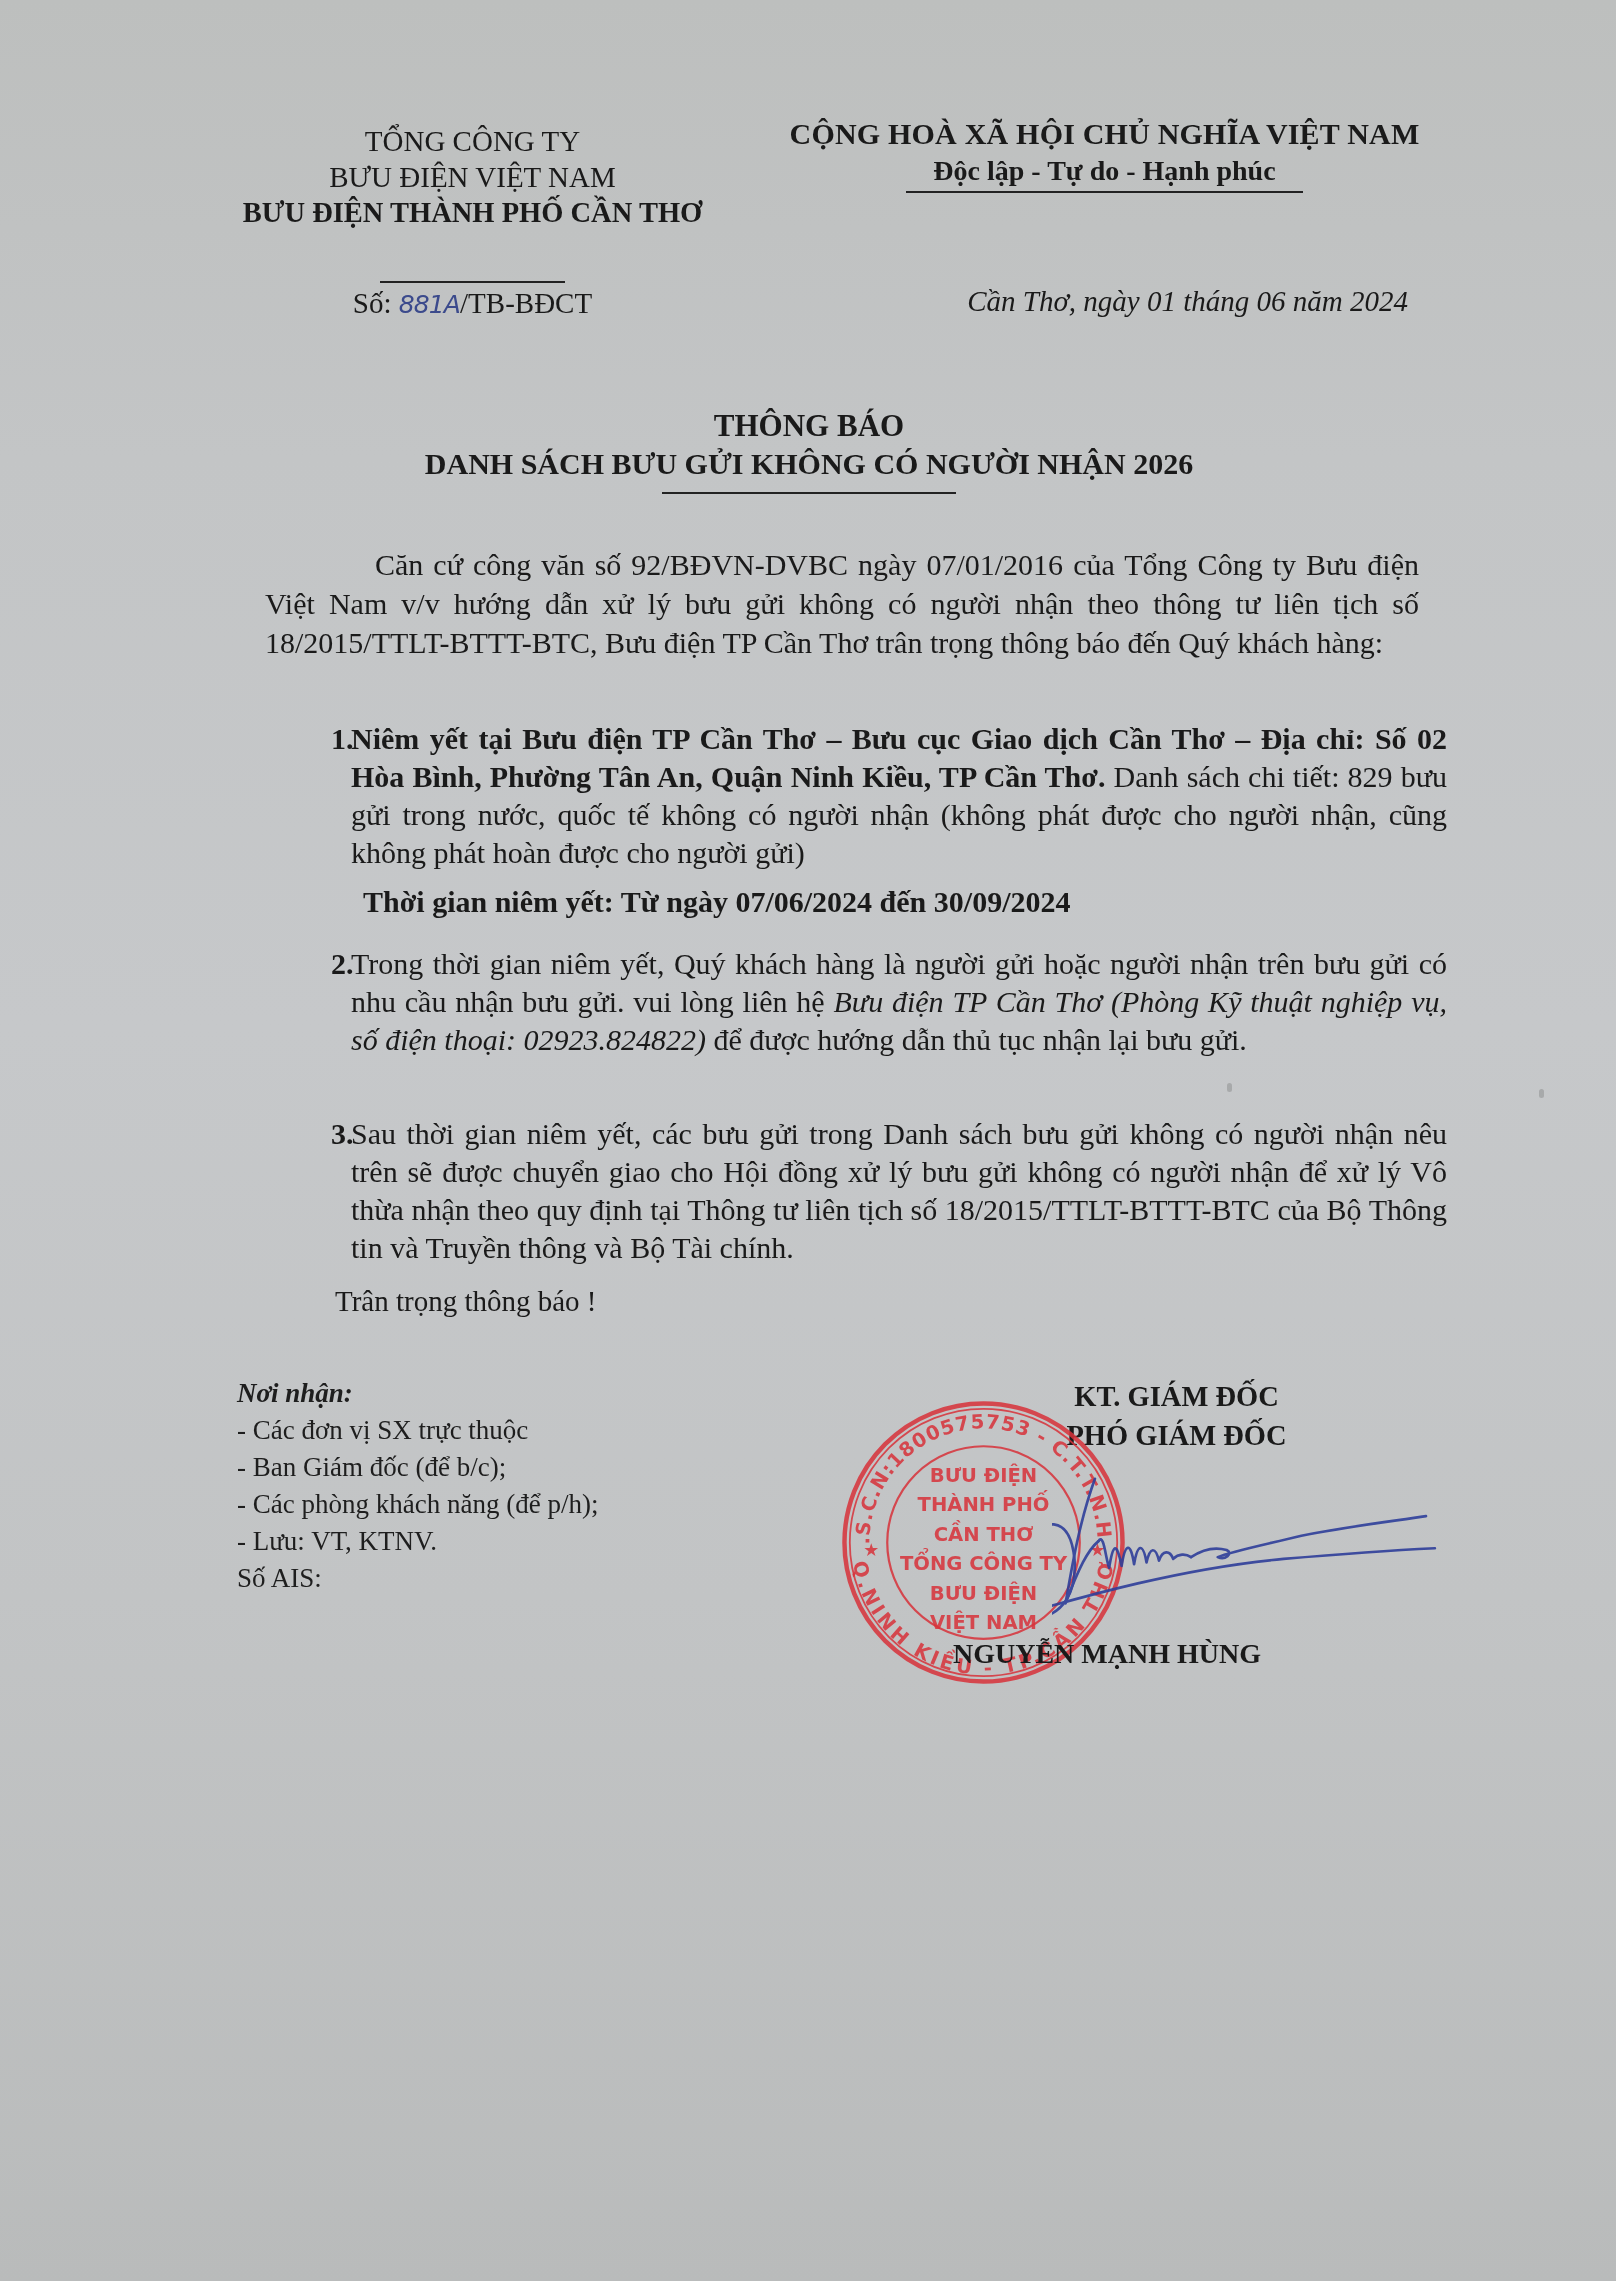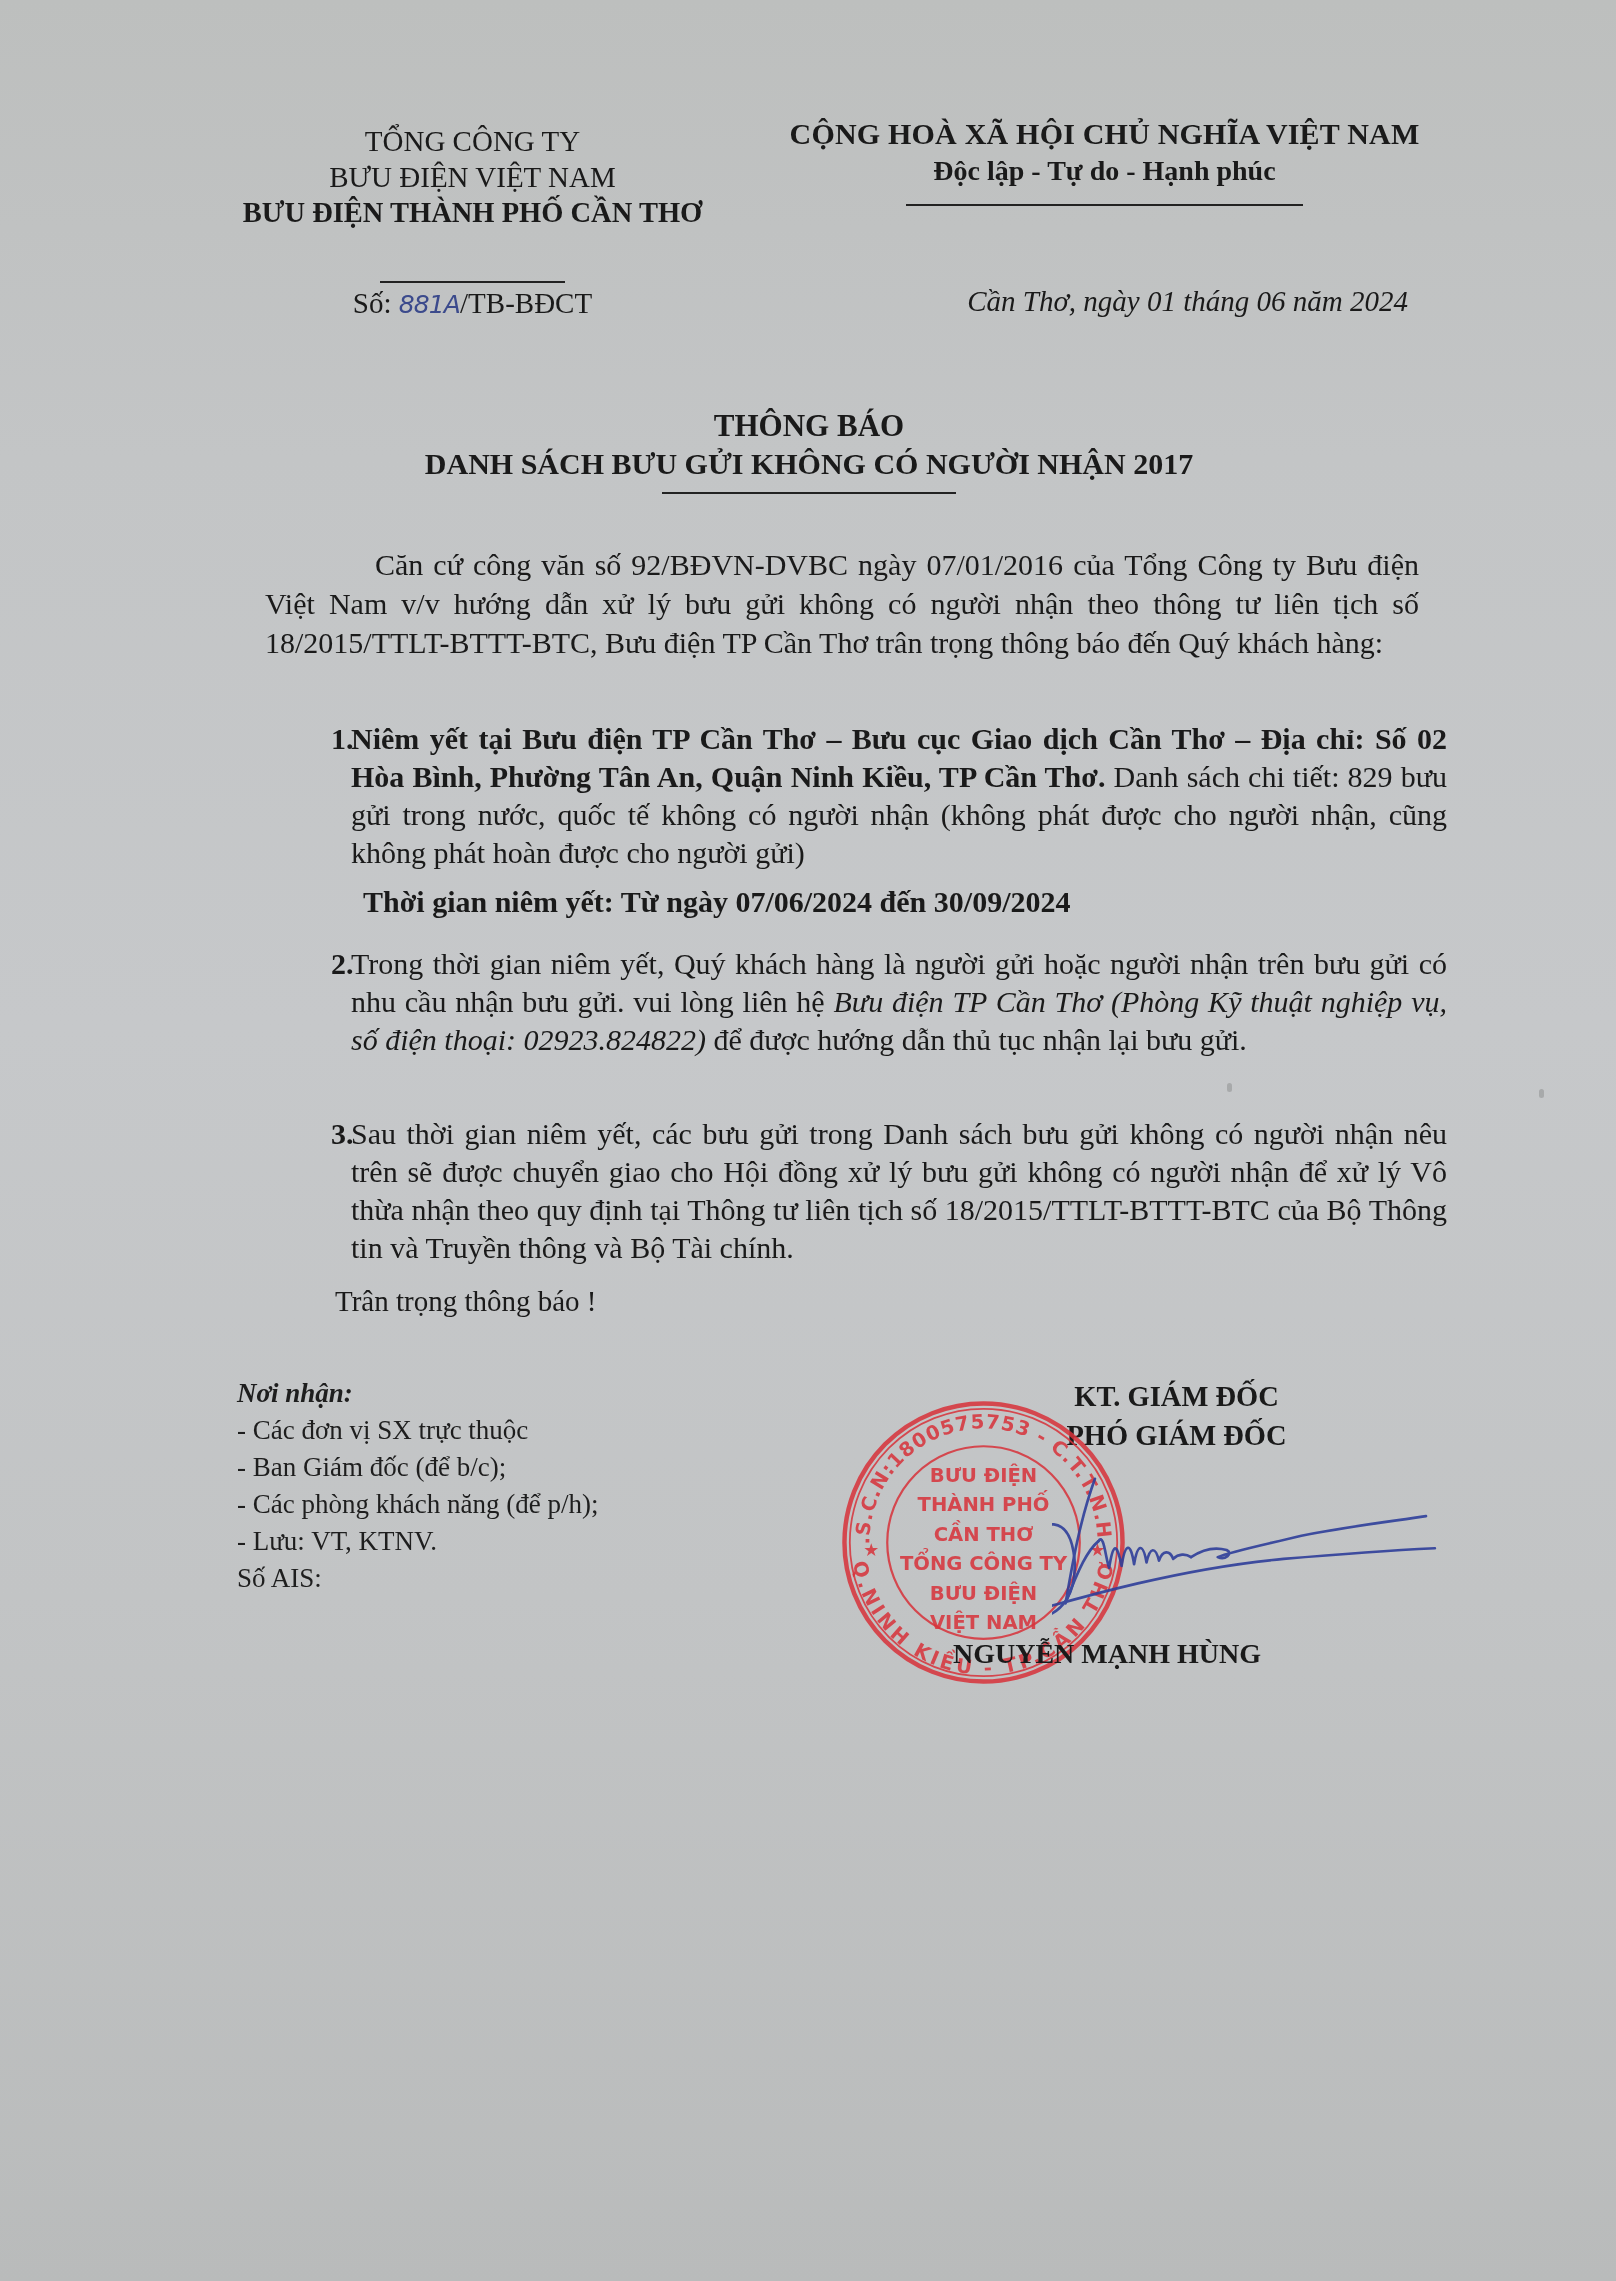--- a/index.html
+++ b/index.html
@@ -53,21 +53,21 @@
       left: 766px; top: 114px; width: 677px;
       text-align: center;
     }
     .hdr-right .nation {
       font-weight: bold; font-size: 30px; line-height: 39px;
       letter-spacing: 0.2px;
     }
     .hdr-right .motto {
       font-weight: bold; font-size: 28px; line-height: 36px;
       display: inline-block;
-      padding-bottom: 15px;
+      padding-bottom: 2px;
       border-bottom: 2.7px solid #222;
       padding-left: 3.6px; padding-right: 3.6px;
       width: 390px;
     }
     .date-line {
       left: 909px; top: 285px; width: 499px;
       font-style: italic;
       font-size: 29px;
       text-align: right;
     }
@@ -176,21 +176,21 @@
   </div>
 
   <div class="abs hdr-right">
     <div class="nation">CỘNG HOÀ XÃ HỘI CHỦ NGHĨA VIỆT NAM</div>
     <div class="motto">Độc lập - Tự do - Hạnh phúc</div>
   </div>
   <div class="abs date-line">Cần Thơ, ngày 01 tháng 06  năm 2024</div>
 
   <div class="abs title-block">
     <div class="t1">THÔNG BÁO</div>
-    <div class="t2">DANH SÁCH BƯU GỬI KHÔNG CÓ NGƯỜI NHẬN 2017</div>
+    <div class="t2">DANH SÁCH BƯU GỬI KHÔNG CÓ NGƯỜI NHẬN 2026</div>
     <div class="rule"></div>
   </div>
 
   <div class="abs body-text">
     <p class="intro">Căn cứ công văn số 92/BĐVN-DVBC ngày 07/01/2016 của Tổng Công ty Bưu điện Việt Nam v/v hướng dẫn xử lý bưu gửi không có người nhận theo thông tư liên tịch số 18/2015/TTLT-BTTT-BTC, Bưu điện TP Cần Thơ trân trọng thông báo đến Quý khách hàng:</p>
   </div>
 
   <div class="item item1">
     <span class="num">1.</span>
     <div class="txt">

